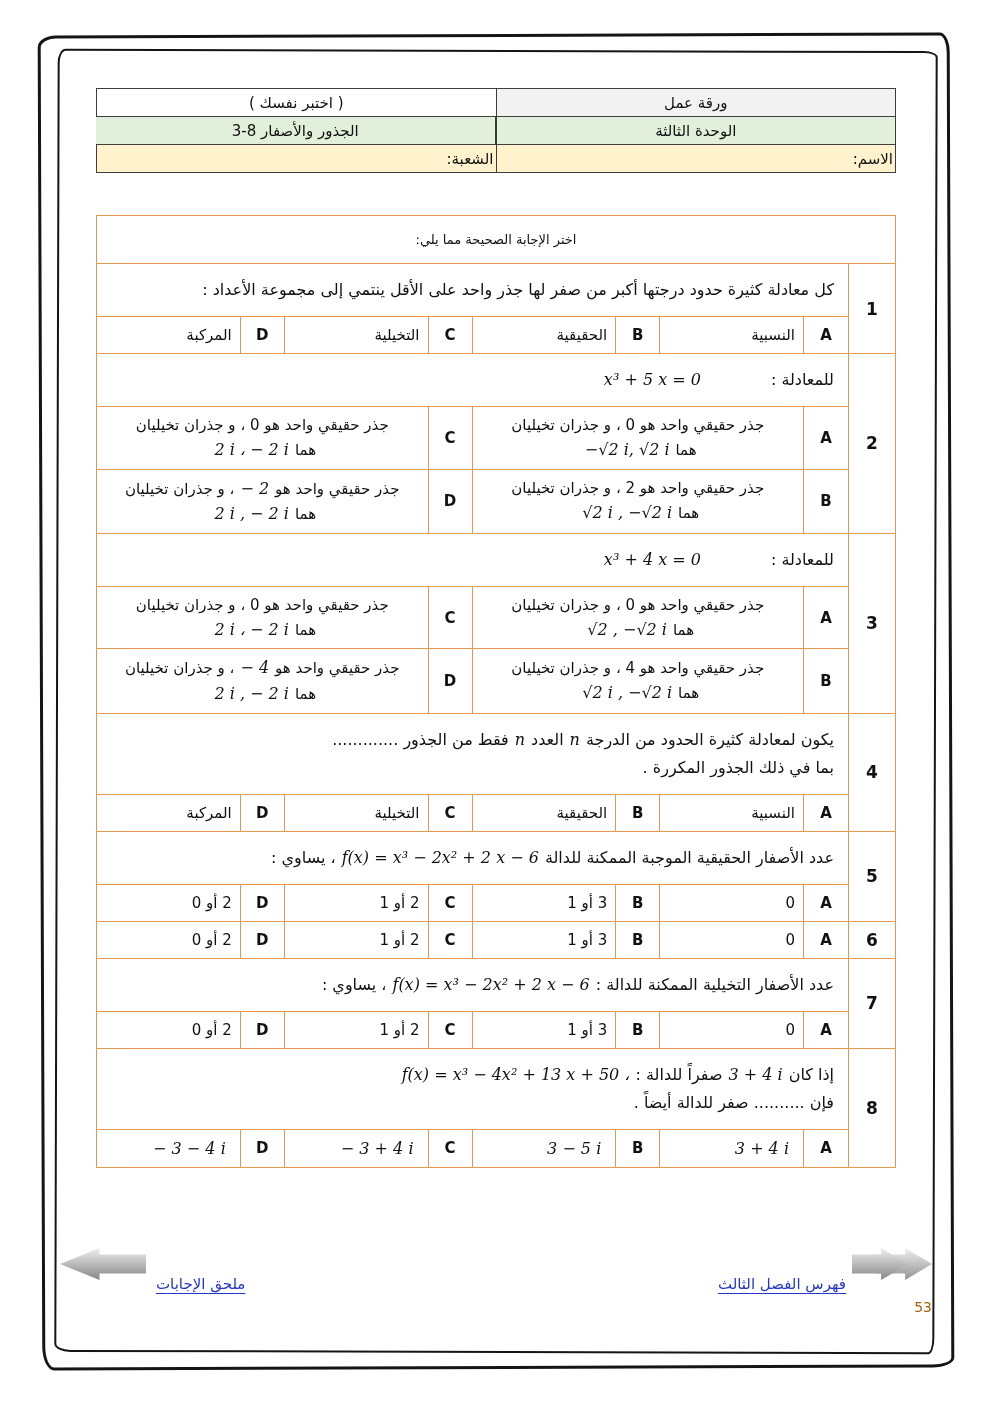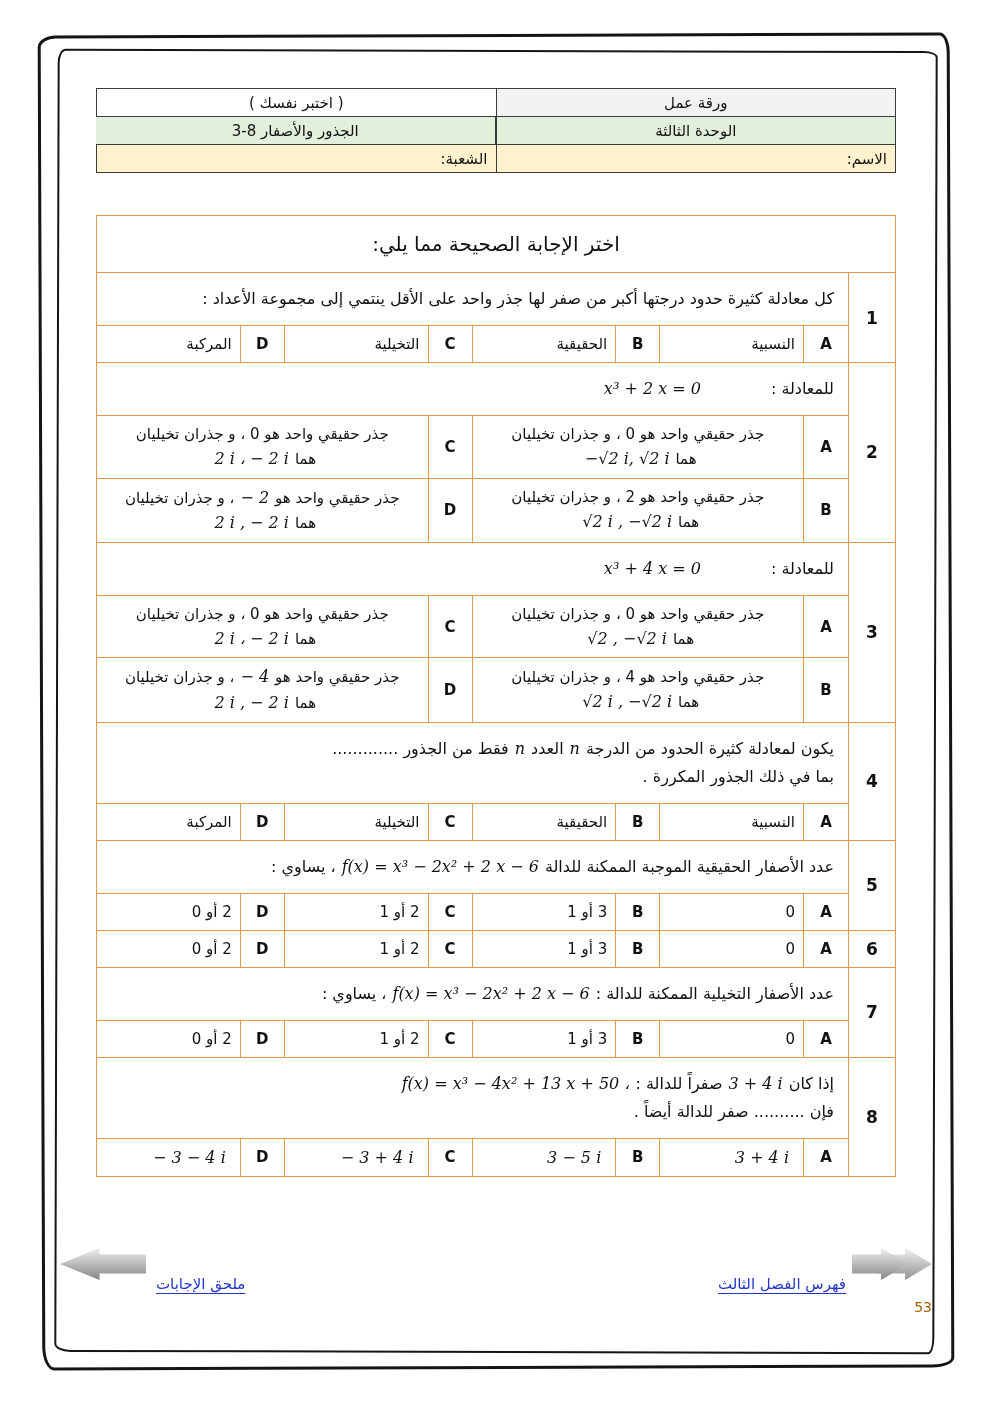--- a/index.html
+++ b/index.html
@@ -37,38 +37,38 @@
     display: grid; grid-template-columns: 1fr 1fr;
     border-top: 1.4px solid #3c3c3c;
     border-inline-start: 1.4px solid #3c3c3c;
     font-size: 15px;
   }
   .h-cell {
     border-inline-end: 1.4px solid #3c3c3c;
     border-bottom: 1.4px solid #3c3c3c;
     min-height: 28px;
     display: flex; align-items: center; justify-content: center;
-    padding: 2px 8px;
+    padding: 2px 2px;
     background: #ffffff;
   }
   .h-gray  { background: #f2f2f2; }
   .h-green { background: #e2efda; }
   .h-yellow{ background: #fff2cc; }
   .h-start { justify-content: flex-start; }
   .h-ltr   { direction: ltr; }
 
   
   .quiz-table {
     margin-top: 42px;
     border: 1.6px solid #e5994f;
   }
   .quiz-title {
     text-align: center;
     padding: 16px 10px;
-    font-size: 20px;
+    font-size: 13px;
   }
   .qblock { display: flex; border-top: 1.6px solid #e5994f; }
   .qnum {
     flex: 0 0 46px;
     display: flex; align-items: center; justify-content: center;
     font-weight: 700; font-size: 17px;
   }
   .qcontent { flex: 1; min-width: 0; border-inline-start: 1.6px solid #e5994f; }
   .qrow + .qrow { border-top: 1.6px solid #e5994f; }
   .qrow.stem {
@@ -180,21 +180,21 @@
               <div class="lbl">D</div>
               <div class="opt">
                 <div class="optflow"><span>المركبة</span></div>
               </div>
             </div>
           </div>
         </div>
         <div class="qblock">
           <div class="qnum">2</div>
           <div class="qcontent">
-            <div class="qrow stem"><span>للمعادلة :</span><span class="tab-gap"></span><span class="math" dir="ltr">x³ + 2 x = 0</span></div>
+            <div class="qrow stem"><span>للمعادلة :</span><span class="tab-gap"></span><span class="math" dir="ltr">x³ + 5 x = 0</span></div>
             <div class="qrow opts2">
               <div class="lbl">A</div>
               <div class="opt">
                 <div class="optflow"><span>جذر حقيقي واحد هو 0 ، و جذران تخيليان هما</span><span class="math" dir="ltr">−√2 i, √2 i</span></div>
               </div>
               <div class="lbl">C</div>
               <div class="opt">
                 <div class="optflow"><span>جذر حقيقي واحد هو 0 ، و جذران تخيليان هما</span><span class="math" dir="ltr">2 i ، − 2 i</span></div>
               </div>
             </div>

